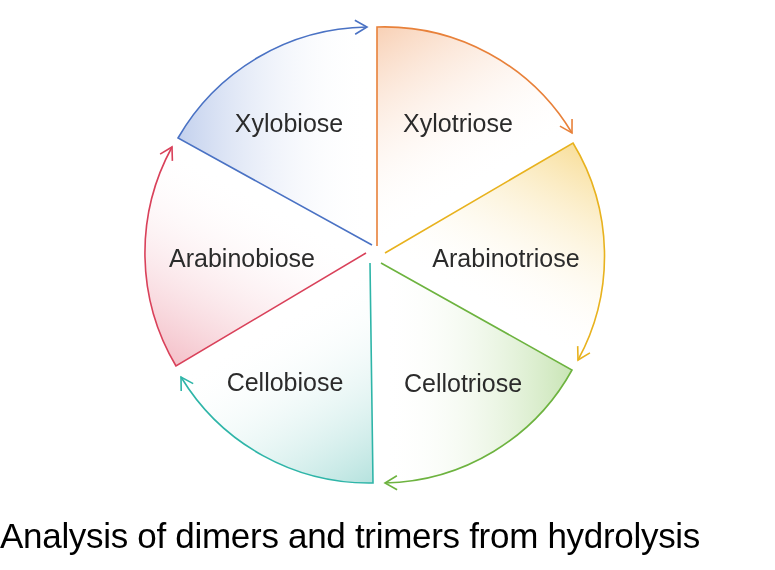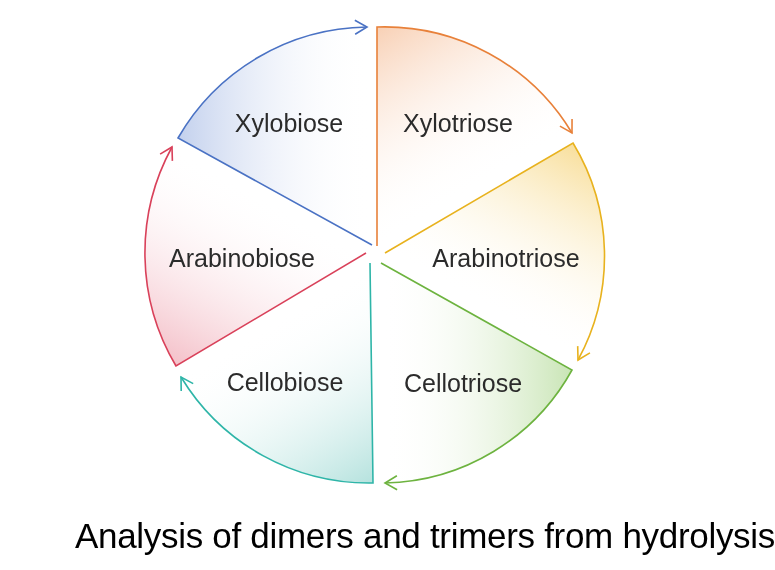--- a/index.html
+++ b/index.html
@@ -1,19 +1,19 @@
 <!DOCTYPE html>
 <html><head>
 <meta charset="utf-8">
 <style>
   html, body { margin: 0; padding: 0; background: #ffffff; }
   body { width: 775px; height: 570px; position: relative; overflow: hidden; font-family: "Liberation Sans", sans-serif; }
   #diagram { position: absolute; left: 0; top: 0; width: 775px; height: 510px; }
   .seg-label { font-family: "Liberation Sans", sans-serif; font-size: 25px; fill: #2b2b2b; }
-  #caption { position: absolute; left: 0; top: 516px; width: 775px; text-align: right;
+  #caption { position: absolute; left: 0; top: 516px; width: 775px; text-align: left;
              font-family: "Liberation Sans", sans-serif; font-size: 35px; color: #000; letter-spacing: -0.3px; }
 </style>
 </head>
 <body>
 
 <svg id="diagram" viewBox="0 0 775 510" xmlns="http://www.w3.org/2000/svg">
   <defs id="grad-defs">
       <linearGradient id="grad-xylotriose" gradientUnits="userSpaceOnUse" x1="377" y1="27" x2="474.5" y2="189.5">
         <stop offset="0" stop-color="#F7C8A8" stop-opacity="0.85"></stop>
         <stop offset="1" stop-color="#ffffff" stop-opacity="0"></stop>

